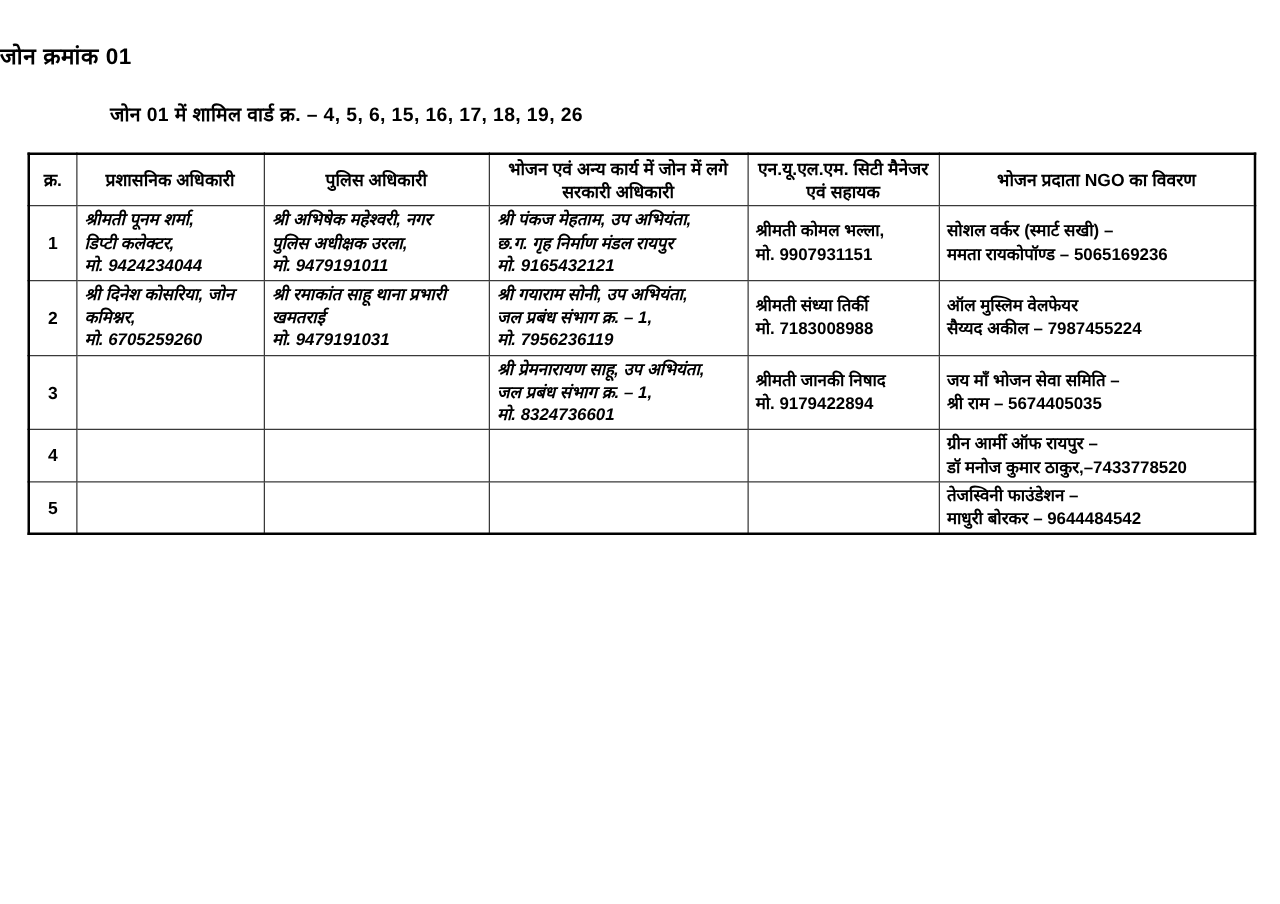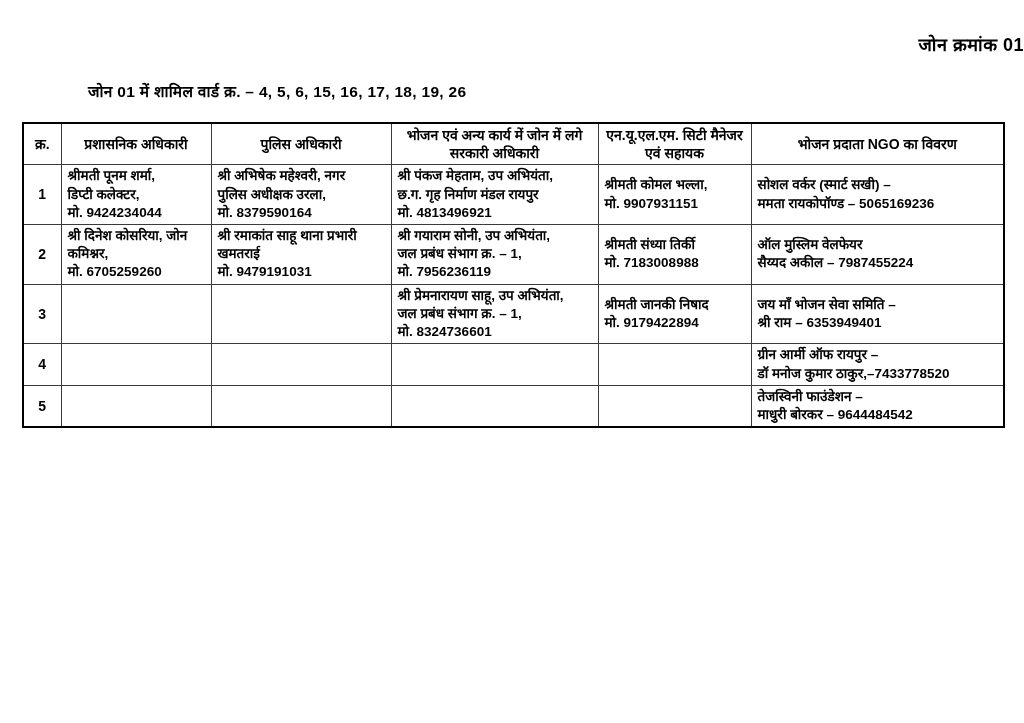--- a/index.html
+++ b/index.html
@@ -9,21 +9,21 @@
   }
   body {
     width: 1024px;
     height: 723px;
     font-family: "Liberation Sans", sans-serif;
     color: #000;
     font-weight: 700;
     overflow: hidden;
   }
   .page-title {
-    text-align: right;
+    text-align: left;
     font-size: 18px;
     padding-top: 32px;
     letter-spacing: 0.5px;
   }
   .subtitle {
     margin: 24px 0 10px 88px;
     font-size: 15.5px;
     letter-spacing: 0.3px;
   }
   table.zone-table {
@@ -53,21 +53,21 @@
   tr.row-1  { height: 54px; }
   tr.row-2  { height: 55px; }
   tr.row-3  { height: 55px; }
   tr.row-4  { height: 35px; }
   tr.row-5  { height: 35px; }
   td.sn {
     text-align: center;
     vertical-align: middle;
     font-size: 14px;
   }
-  td.top { vertical-align: top; }
+  td.top { vertical-align: top; font-style: italic; }
   td.mid { vertical-align: middle; }
 </style>
 </head>
 <body>
 
 <div>
 
   <div class="page-title">जोन क्रमांक 01</div>
 
   <div class="subtitle">जोन 01 में शामिल वार्ड क्र. – 4, 5, 6, 15, 16, 17, 18, 19, 26</div>
@@ -92,24 +92,24 @@
       </tr>
     </thead>
     <tbody>
       <tr class="row-1">
         <td class="sn">1</td>
         <td class="top">श्रीमती  पूनम शर्मा,
 डिप्टी कलेक्टर,
 मो. 9424234044</td>
         <td class="top">श्री अभिषेक महेश्वरी, नगर
 पुलिस अधीक्षक उरला,
-मो. 8379590164</td>
+मो. 9479191011</td>
         <td class="top">श्री पंकज मेहताम, उप अभियंता,
 छ.ग. गृह निर्माण मंडल रायपुर
-मो. 4813496921</td>
+मो. 9165432121</td>
         <td class="mid">श्रीमती कोमल भल्ला,
 मो. 9907931151</td>
         <td class="mid">सोशल वर्कर (स्मार्ट सखी) –
 ममता रायकोपॉण्ड – 5065169236</td>
       </tr>
       <tr class="row-2">
         <td class="sn">2</td>
         <td class="top">श्री दिनेश कोसरिया, जोन
 कमिश्नर,
 मो. 6705259260</td>
@@ -127,21 +127,21 @@
       <tr class="row-3">
         <td class="sn">3</td>
         <td class="top"></td>
         <td class="top"></td>
         <td class="top">श्री प्रेमनारायण साहू, उप अभियंता,
 जल प्रबंध संभाग क्र. – 1,
 मो. 8324736601</td>
         <td class="mid">श्रीमती जानकी निषाद
 मो. 9179422894</td>
         <td class="mid">जय माँ भोजन सेवा समिति –
-श्री राम – 6353949401</td>
+श्री राम – 5674405035</td>
       </tr>
       <tr class="row-4">
         <td class="sn">4</td>
         <td class="top"></td>
         <td class="top"></td>
         <td class="top"></td>
         <td class="mid"></td>
         <td class="mid">ग्रीन आर्मी ऑफ रायपुर –
 डॉ मनोज कुमार ठाकुर,–7433778520</td>
       </tr>

